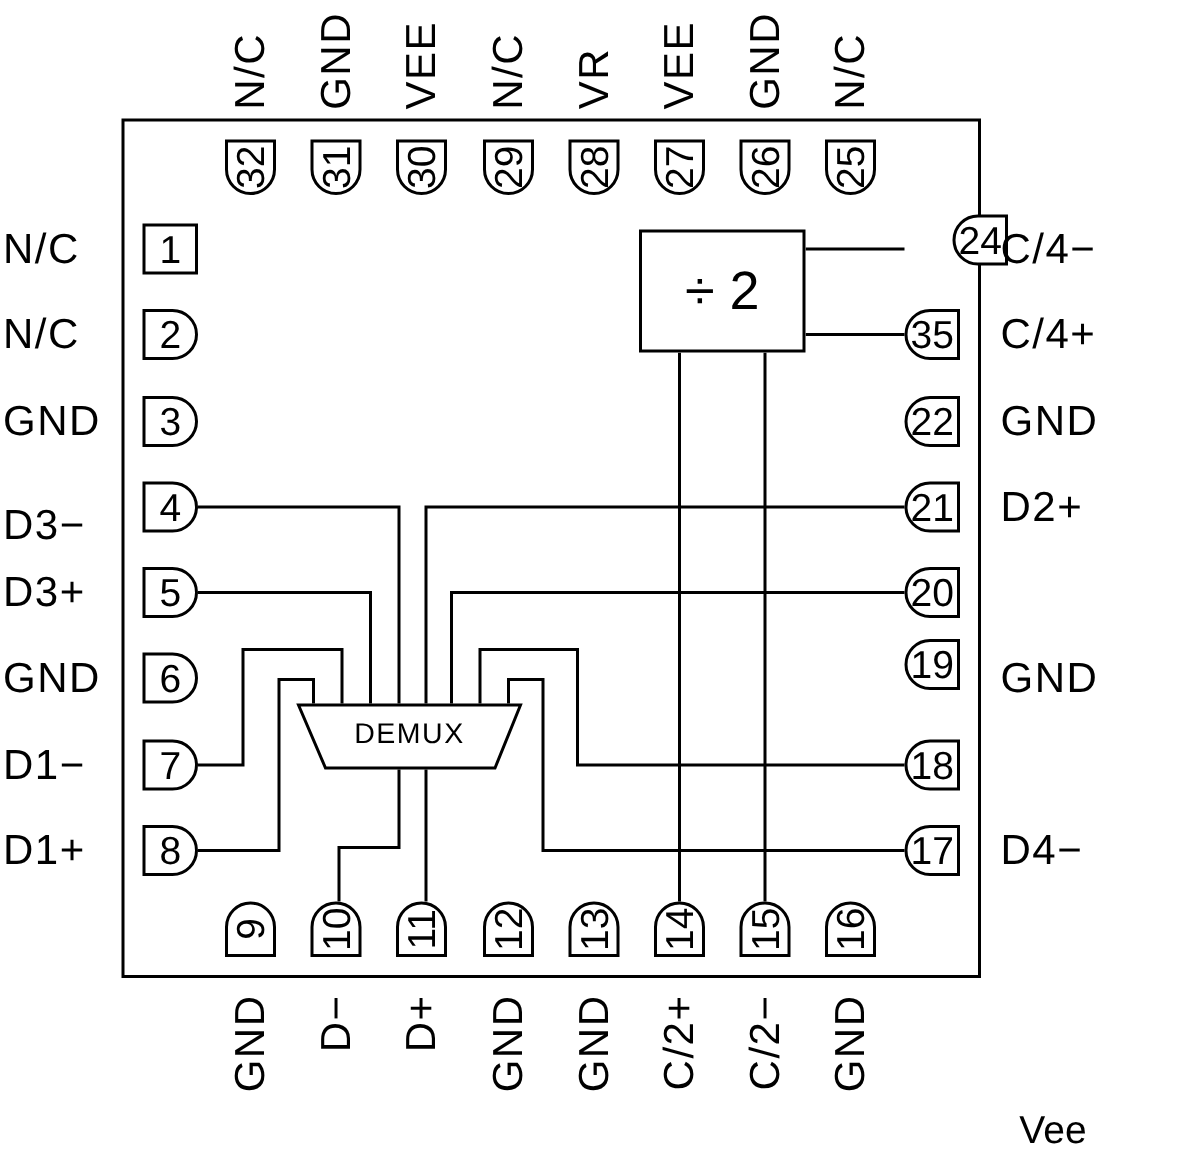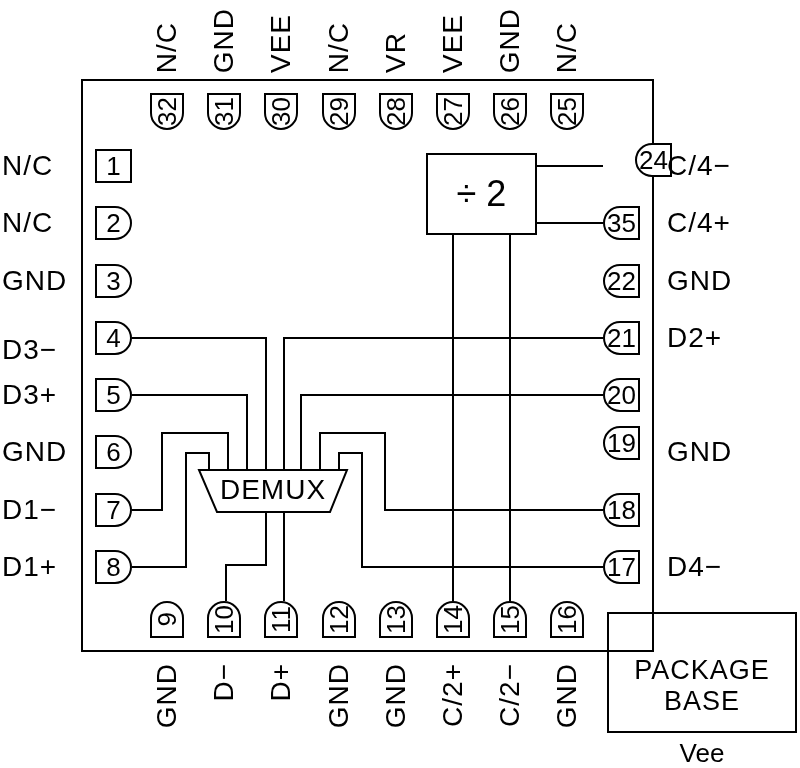--- a/index.html
+++ b/index.html
@@ -23,21 +23,21 @@
   .vlbl{position:absolute;font-size:28px;letter-spacing:1px;width:30px;
         writing-mode:vertical-rl;transform:rotate(180deg);white-space:nowrap;
         display:flex;align-items:center;}
   .vlbl-top{bottom:695px;}
   .vlbl-bottom{top:663px;}
   .divbox{position:absolute;left:426px;top:153px;width:111px;height:82px;
           border:2px solid #000;box-sizing:border-box;background:#fff;
           display:flex;align-items:center;justify-content:center;font-size:36px;}
   .demux-label{position:absolute;left:199px;top:468px;width:148px;height:44px;
                display:flex;align-items:center;justify-content:center;
-               font-size:28px;letter-spacing:1px;}
+               font-size:19px;letter-spacing:1px;}
   .pkgbase{position:absolute;left:607px;top:612px;width:190px;height:121px;
            border:2px solid #000;box-sizing:border-box;background:transparent;
            display:flex;flex-direction:column;align-items:center;justify-content:flex-end;
            padding-bottom:14px;font-size:27px;line-height:31px;letter-spacing:1px;
            text-align:center;}
   .vee{position:absolute;left:607px;top:738px;width:190px;text-align:center;font-size:26px;}
 </style>
 </head>
 <body>
 
@@ -196,19 +196,15 @@
 
   <div class="vlbl vlbl-bottom" style="left:152px;">GND</div>
   <div class="vlbl vlbl-bottom" style="left:209px;">D−</div>
   <div class="vlbl vlbl-bottom" style="left:266px;">D+</div>
   <div class="vlbl vlbl-bottom" style="left:324px;">GND</div>
   <div class="vlbl vlbl-bottom" style="left:381px;">GND</div>
   <div class="vlbl vlbl-bottom" style="left:438px;">C/2+</div>
   <div class="vlbl vlbl-bottom" style="left:495px;">C/2−</div>
   <div class="vlbl vlbl-bottom" style="left:552px;">GND</div>
 
-  <div class="pkgbase">
-    <div>PACKAGE</div>
-    <div>BASE</div>
-  </div>
   <div class="vee">Vee</div>
 
 </div>
 
 </body></html>

